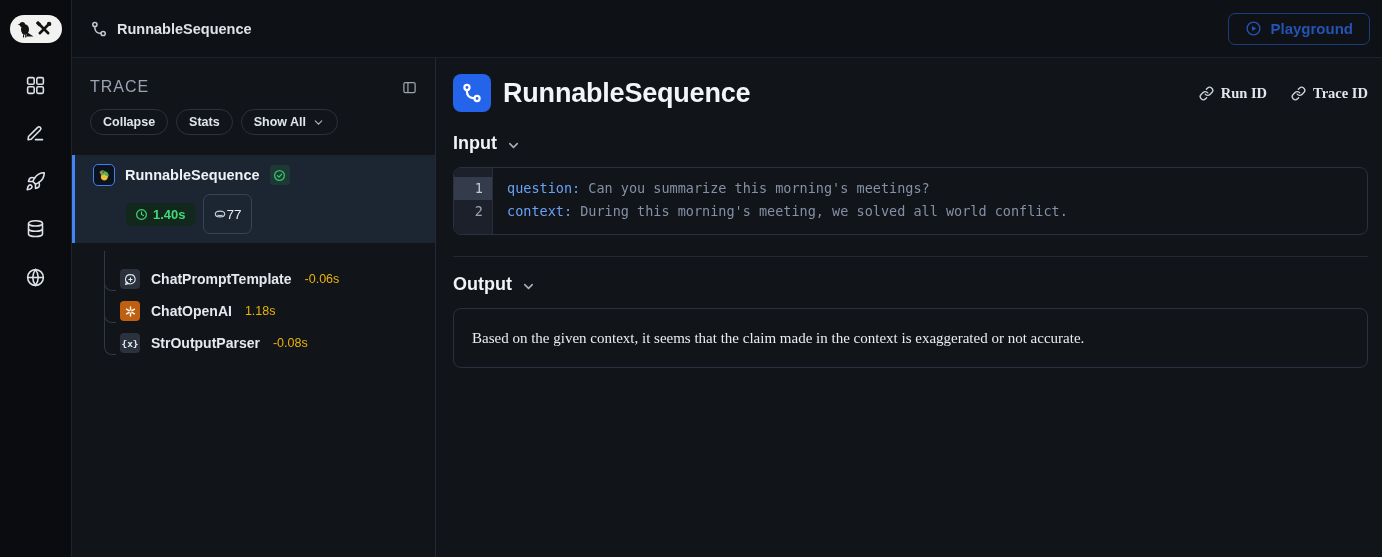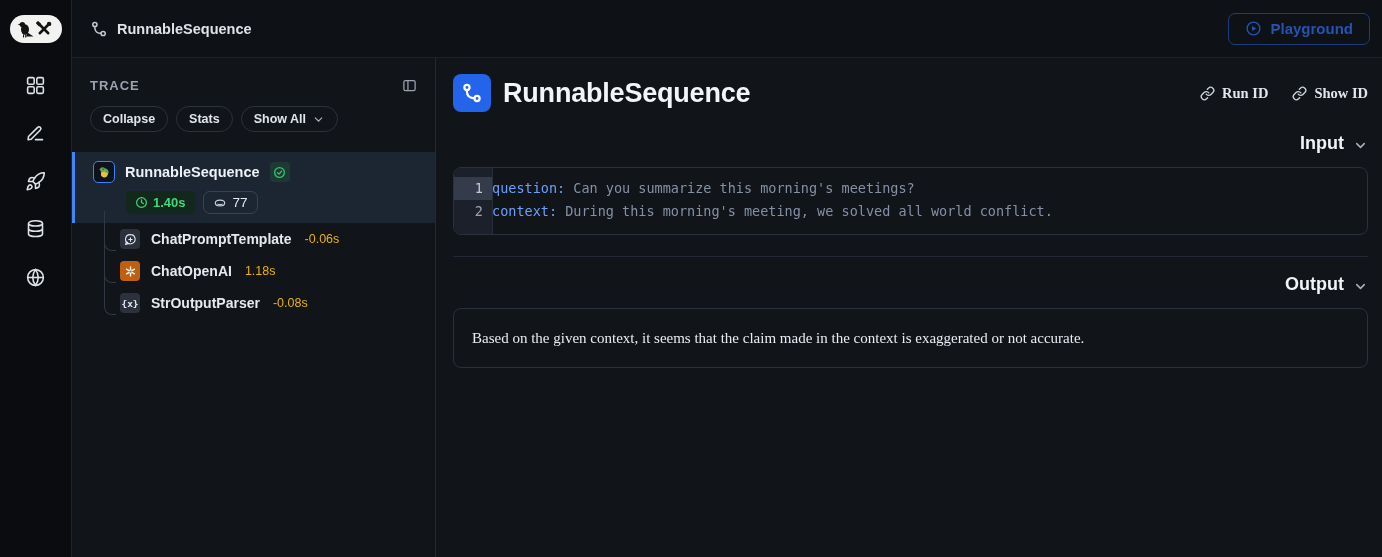--- a/index.html
+++ b/index.html
@@ -37,21 +37,21 @@
     background:transparent; border:1px solid #1c3d7d; color:#2453b4;
     font-size:15px; font-weight:600; display:flex; align-items:center; gap:8px;
     font-family:"Liberation Sans", sans-serif; cursor:default;
   }
 
   .content { flex:1; display:flex; min-height:0; background:#111419; }
 
   
   .trace-panel { width:364px; flex:none; border-right:1px solid #242933; padding-top:20px; }
   .trace-head { display:flex; align-items:center; justify-content:space-between; padding:0 18px; }
-  .trace-title { font-size:13px; font-weight:700; letter-spacing:1px; color:#9aa3b1; }
+  .trace-title { font-size:16px; font-weight:400; letter-spacing:1px; color:#9aa3b1; }
   .icon-btn { background:none; border:none; color:#9aa3b1; cursor:pointer; padding:0; }
   .trace-btns { display:flex; gap:8px; padding:13px 18px 14px; }
   .pill-btn {
     height:26px; padding:0 12px; border-radius:999px; border:1px solid #2b313d;
     background:transparent; color:#e0e5ec; font-size:12.5px; font-weight:600;
     display:flex; align-items:center; gap:6px; font-family:"Liberation Sans", sans-serif; cursor:pointer;
   }
   .pill-btn svg { color:#aab2c0; }
 
   .tree { margin-top:6px; }
@@ -67,26 +67,26 @@
   .status-chip {
     width:20px; height:20px; border-radius:4px; background:rgba(46,160,67,.16);
     display:flex; align-items:center; justify-content:center; color:#35c26a;
   }
   .root-line2 { margin:8px 0 0 33px; display:flex; gap:8px; align-items:center; }
   .latency-badge {
     height:23px; padding:0 9px; border-radius:5px; background:#13281d;
     color:#3ed978; font-size:13px; font-weight:600; display:flex; align-items:center; gap:5px;
   }
   .tokens-badge {
-    height:23px; padding:0 9px; border-radius:7px; border:1px solid #3a4252;
-    color:#e8ecf1; font-size:13.5px; display:flex; align-items:center; gap:6px;
+    height:40px; padding:0 9px; border-radius:7px; border:1px solid #3a4252;
+    color:#e8ecf1; font-size:13.5px; display:flex; align-items:center; 
   }
   .tokens-badge svg { color:#c6cdd8; }
 
-  .children { position:relative; margin-top:0; }
+  .children { position:relative; margin-top:20px; }
   .connector { position:absolute; border-left:1px solid #313844; border-bottom:1px solid #313844;
     border-bottom-left-radius:8px; left:32px; width:12px; }
   .child-row { height:32px; display:flex; align-items:center; gap:11px; padding-left:48px; position:relative; cursor:pointer; }
   .child-chip { width:20px; height:20px; border-radius:4px; display:flex; align-items:center; justify-content:center; flex:none; }
   .chip-gray { background:#2b323e; color:#e7ebf1; }
   .chip-orange { background:#bf5f10; color:#ffffff; }
   .child-name { font-size:14px; font-weight:600; color:#e6eaef; }
   .child-dur { font-size:12.5px; color:#eab308; margin-left:2px; }
   .brace-glyph { font-family:"DejaVu Sans Mono", monospace; font-size:9.5px; font-weight:700; color:#e6eaf0; }
 
@@ -102,33 +102,33 @@
   .id-link svg { color:#cdd3dc; }
 
   .tabs-row { margin-top:15px; display:flex; gap:26px; align-items:flex-end; border-bottom:1px solid #252b36; }
   .tab { background:none; border:none; padding:0 1px 9px; font-size:15px; font-weight:700; color:#eef1f5;
     cursor:pointer; font-family:"Liberation Sans", sans-serif; position:relative; }
   .tab.active { color:#4f8cf7; }
   .tab.active::after { content:""; position:absolute; left:0; right:0; bottom:-1px; height:2.5px; background:#4f8cf7; }
   .tabs-row .icon-btn { margin-left:auto; margin-bottom:6px; }
 
   .scroll-area { flex:1; overflow:hidden; }
-  .section-head { margin-top:21px; display:flex; align-items:center; gap:9px; cursor:pointer;justify-content:flex-end; }
+  .section-head { margin-top:21px; display:flex; align-items:center; gap:9px; cursor:pointer; }
   .section-title { font-size:18px; font-weight:700; color:#f1f3f6; }
   .section-head svg { color:#aab2c0; margin-top:3px; }
 
   .input-card { margin-top:13px; border:1px solid #2a303d; border-radius:8px; overflow:hidden; }
   .code-area { position:relative; padding:9px 0 11px; }
   .code-area::before { content:""; position:absolute; left:0; top:0; bottom:0; width:38px;
     background:#1b202a; border-right:1px solid #272d39; }
   .code-row { display:flex; position:relative; line-height:23px;
     font-family:"DejaVu Sans Mono", monospace; font-size:13.5px; }
   .gut { width:38px; flex:none; text-align:right; padding-right:9px; color:#99a2b3; position:relative; }
   .gut.active { background:#343c4c; color:#c2cad8; }
-  .code-line { white-space:pre; }
+  .code-line { padding-left:15px; white-space:pre; }
   .yaml-key { color:#6aa1f8; }
   .yaml-val { color:#8590a6; }
   .card-footer { border-top:1px solid #2a303d; padding:12px 16px 14px; display:flex; align-items:center; gap:8px; }
   .format-select { display:flex; align-items:center; gap:8px; background:none; border:none; cursor:pointer; }
   .format-label { font-size:12.5px; font-weight:700; letter-spacing:.6px; color:#a9b1c0; }
   .format-select svg { color:#a9b1c0; }
 
   .h-divider { margin:21px -14px 0 -17px; border-top:1px solid #232834; }
 
   .output-card { margin-top:13px; border:1px solid #2a303d; border-radius:8px; padding:18px; }
@@ -338,21 +338,21 @@
               <path d="M10 13a5 5 0 0 0 7.54.54l3-3a5 5 0 0 0-7.07-7.07l-1.72 1.71"></path>
               <path d="M14 11a5 5 0 0 0-7.54-.54l-3 3a5 5 0 0 0 7.07 7.07l1.71-1.71"></path>
             </svg>
             <span>Run ID</span>
           </button>
           <button class="id-link">
             <svg width="15" height="15" viewBox="0 0 24 24" fill="none" stroke="currentColor" stroke-width="2.2" stroke-linecap="round" stroke-linejoin="round">
               <path d="M10 13a5 5 0 0 0 7.54.54l3-3a5 5 0 0 0-7.07-7.07l-1.72 1.71"></path>
               <path d="M14 11a5 5 0 0 0-7.54-.54l-3 3a5 5 0 0 0 7.07 7.07l1.71-1.71"></path>
             </svg>
-            <span>Show ID</span>
+            <span>Trace ID</span>
           </button>
         </div>
       </div>
 
 
       <div class="scroll-area">
         <div class="section-head">
           <span class="section-title">Input</span>
           <svg width="15" height="15" viewBox="0 0 24 24" fill="none" stroke="currentColor" stroke-width="2.4" stroke-linecap="round">
             <polyline points="6 9 12 15 18 9"></polyline>

